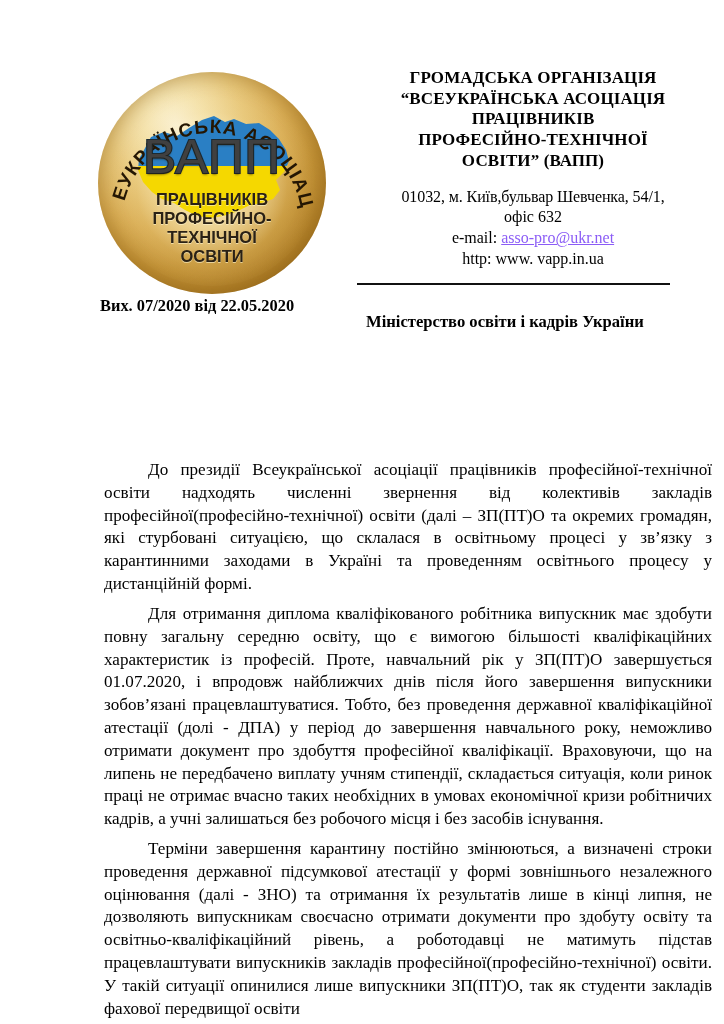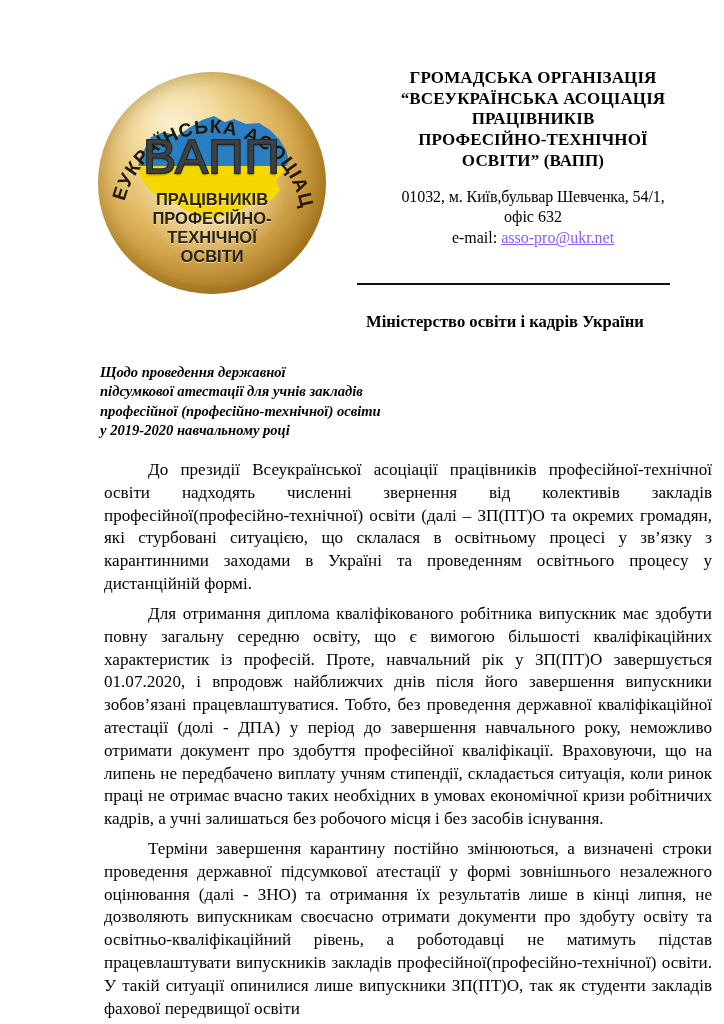--- a/index.html
+++ b/index.html
@@ -254,36 +254,32 @@
         <div>ОСВІТИ” (ВАПП)</div>
       </div>
 
       <div class="org-contacts">
         <div class="addr-line">01032, м. Київ,бульвар Шевченка,  54/1,</div>
         <div>офіс 632</div>
         <div class="mail-line">
           <span>e-mail:</span>
           <span class="mail">asso-pro@ukr.net</span>
         </div>
+        <div>http: www. vapp.in.ua</div>
       </div>
     </div>
 
     <div class="divider"></div>
   </div>
 
   <div class="ref-row">
+    <div class="ref-out">Вих. 07/2020 від 22.05.2020</div>
     <div class="addressee">Міністерство освіти і кадрів України</div>
   </div>
 
-  <div class="subject">
-    <div>Щодо проведення державної</div>
-    <div>підсумкової атестації  для учнів закладів</div>
-    <div>професійної (професійно-технічної) освіти</div>
-    <div> у 2019-2020 навчальному році</div>
-  </div>
 
   <div class="body-text">
     <p>До президії Всеукраїнської асоціації працівників професійної-технічної освіти надходять численні звернення від колективів закладів професійної(професійно-технічної) освіти (далі – ЗП(ПТ)О та окремих громадян, які стурбовані ситуацією, що склалася в освітньому процесі у зв’язку з карантинними заходами в Україні та проведенням освітнього процесу у дистанційній формі.</p>
     <p>Для отримання диплома кваліфікованого робітника випускник  має здобути повну загальну середню освіту, що є вимогою більшості кваліфікаційних характеристик із професій. Проте, навчальний рік у ЗП(ПТ)О завершується  01.07.2020, і впродовж найближчих днів після його завершення випускники зобов’язані  працевлаштуватися. Тобто, без проведення державної кваліфікаційної атестації (долі - ДПА) у період до завершення навчального року, неможливо отримати документ про здобуття професійної кваліфікації.  Враховуючи, що на липень не передбачено виплату учням стипендії,  складається ситуація, коли ринок праці не отримає вчасно таких необхідних в умовах економічної кризи  робітничих  кадрів, а учні залишаться без робочого місця і без засобів існування.</p>
     <p>Терміни завершення карантину постійно змінюються, а визначені строки проведення державної підсумкової атестації у формі зовнішнього незалежного оцінювання (далі - ЗНО) та отримання їх результатів лише в кінці липня, не дозволяють випускникам своєчасно отримати документи про здобуту освіту та освітньо-кваліфікаційний рівень, а роботодавці не матимуть підстав працевлаштувати випускників закладів професійної(професійно-технічної)  освіти. У такій ситуації опинилися лише випускники ЗП(ПТ)О, так як студенти закладів фахової передвищої освіти</p>
   </div>
 
 </div>
 
 </body></html>

